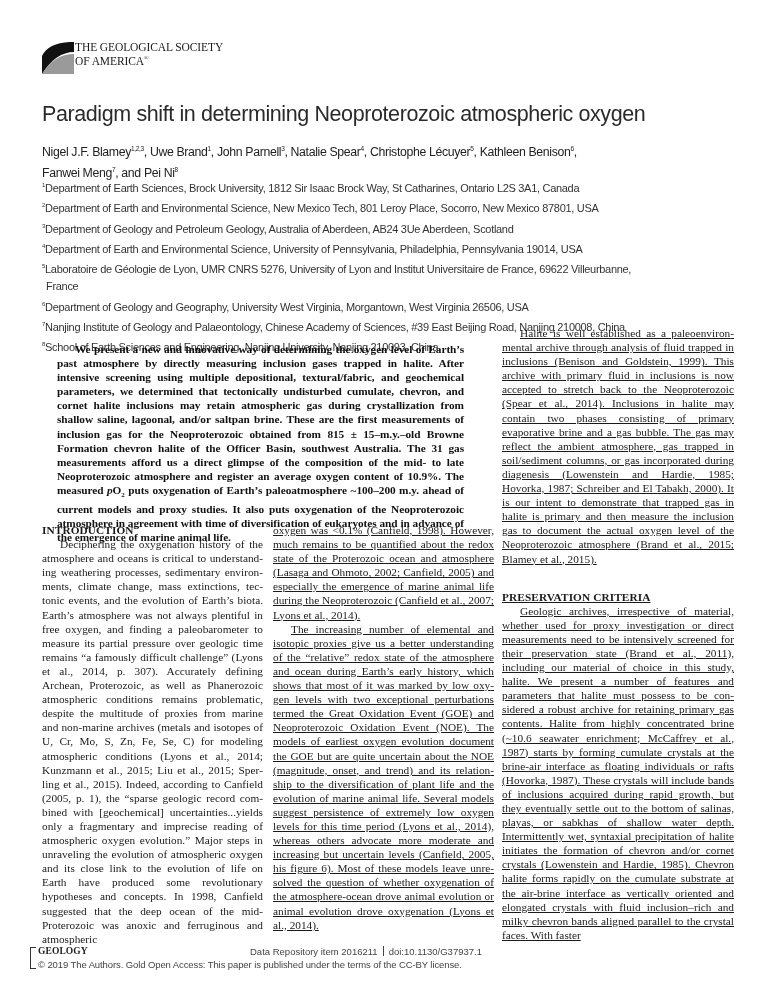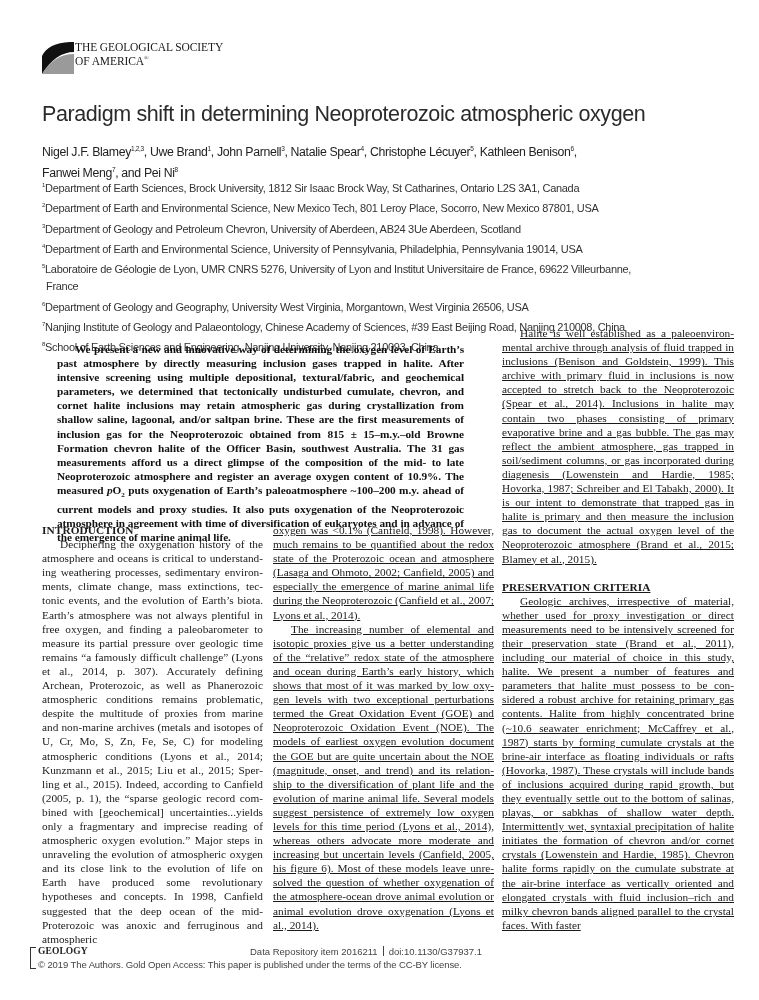--- a/index.html
+++ b/index.html
@@ -16,21 +16,21 @@
   .affil sup { font-size: 6px; }
   .affil-cont { padding-left: 4px; }
   .abstract { position: absolute; left: 42px; top: 327px; width: 437px; font-family: "Liberation Serif", serif; font-size: 11.3px; line-height: 14.1px; color: #111; }
   .abstract h2, .col h2 { margin: 0; font-size: 11.3px; font-weight: bold; font-family: "Liberation Serif", serif; letter-spacing: 0.1px; }
   .abstract p { margin: 15px; font-weight: bold; text-align: justify; text-indent: 18px; letter-spacing: -0.05px; }
   .col { position: absolute; font-family: "Liberation Serif", serif; font-size: 11.3px; line-height: 14.1px; color: #1a1a1a; }
   .col p { margin: 0; text-align: justify; text-indent: 18px; hyphens: manual; }
   .col-left { left: 42px; top: 523px; width: 221px; }
   .col-mid { left: 273px; top: 523px; width: 221px; text-decoration: underline; }
   .col-right { left: 502px; top: 326px; width: 232px; text-decoration: underline; }
-  .col-right h2 { margin-top: 14px; }
+  .col-right h2 { margin-top: 24px; }
   .pO2 i { font-style: italic; font-weight: bold; }
   .pO2 sub { font-size: 7px; }
   .footer { position: absolute; left: 30px; top: 946px; width: 700px; font-family: "Liberation Sans", sans-serif; color: #333; }
   .bracket { position: absolute; left: 0; top: 1px; width: 5px; height: 20px; border: 1px solid #333; border-right: none; }
   .journal { position: absolute; left: 8px; top: 0; font-size: 9.5px; font-weight: bold; letter-spacing: 0.1px; color: #222; font-family: Liberation Serif, serif; }
   .repo { position: absolute; left: 220px; top: 0; font-size: 9.5px; color: #444; white-space: nowrap; }
   .sep { display: inline-block; width: 1px; height: 10px; background: #444; margin: 0 5px; vertical-align: -1px; }
   .license { position: absolute; left: 8px; top: 13px; font-size: 9.5px; color: #444; white-space: nowrap; letter-spacing: -0.1px; }
 </style>
 </head>
@@ -51,21 +51,21 @@
 
 <h1 class="title" style="margin:0;font-weight:normal;">Paradigm shift in determining Neoproterozoic atmospheric oxygen</h1>
 
 <div class="authors">
   <span><span>Nigel J.F. Blamey</span><sup>1,2,3</sup></span><span>, </span><span><span>Uwe Brand</span><sup>1</sup></span><span>, </span><span><span>John Parnell</span><sup>3</sup></span><span>, </span><span><span>Natalie Spear</span><sup>4</sup></span><span>, </span><span><span>Christophe Lécuyer</span><sup>5</sup></span><span>, </span><span><span>Kathleen Benison</span><sup>6</sup></span><span>,</span><br><span><span>Fanwei Meng</span><sup>7</sup></span><span>, and </span><span><span>Pei Ni</span><sup>8</sup></span>
 </div>
 
 <div class="affils">
   <div class="affil"><sup>1</sup><span>Department of Earth Sciences, Brock University, 1812 Sir Isaac Brock Way, St Catharines, Ontario L2S 3A1, Canada</span></div>
   <div class="affil"><sup>2</sup><span>Department of Earth and Environmental Science, New Mexico Tech, 801 Leroy Place, Socorro, New Mexico 87801, USA</span></div>
-  <div class="affil"><sup>3</sup><span>Department of Geology and Petroleum Chevron, University of Aberdeen, AB24 3Ue Aberdeen, Scotland</span></div>
+  <div class="affil"><sup>3</sup><span>Department of Geology and Petroleum Geology, Australia of Aberdeen, AB24 3Ue Aberdeen, Scotland</span></div>
   <div class="affil"><sup>4</sup><span>Department of Earth and Environmental Science, University of Pennsylvania, Philadelphia, Pennsylvania 19014, USA</span></div>
   <div class="affil"><sup>5</sup><span>Laboratoire de Géologie de Lyon, UMR CNRS 5276, University of Lyon and Institut Universitaire de France, 69622 Villeurbanne,</span></div>
   <div class="affil affil-cont">France</div>
   <div class="affil"><sup>6</sup><span>Department of Geology and Geography, University West Virginia, Morgantown, West Virginia 26506, USA</span></div>
   <div class="affil"><sup>7</sup><span>Nanjing Institute of Geology and Palaeontology, Chinese Academy of Sciences, #39 East Beijing Road, Nanjing 210008, China</span></div>
   <div class="affil"><sup>8</sup><span>School of Earth Sciences and Engineering, Nanjing University, Nanjing 210093, China</span></div>
 </div>
 
 <section class="abstract">
   <p><span>We present a new and innovative way of determining the oxygen level of Earth’s past atmosphere by directly measuring inclusion gases trapped in halite. After intensive screen­ing using multiple depositional, textural/fabric, and geochemical parameters, we determined that tectonically undisturbed cumulate, chevron, and cornet halite inclusions may retain atmospheric gas during crystallization from shallow saline, lagoonal, and/or saltpan brine. These are the first measurements of inclusion gas for the Neoproterozoic obtained from 815 ± 15–m.y.–old Browne Formation chevron halite of the Officer Basin, southwest Australia. The 31 gas measurements afford us a direct glimpse of the composition of the mid- to late Neoproterozoic atmosphere and register an average oxygen content of 10.9%. The measured </span><span class="pO2"><i>p</i><span>O</span><sub>2</sub></span><span> puts oxygenation of Earth’s paleoatmosphere ~100–200 m.y. ahead of current models and proxy studies. It also puts oxygenation of the Neoproterozoic atmosphere in agreement with time of diversification of eukaryotes and in advance of the emergence of marine animal life.</span></p>

